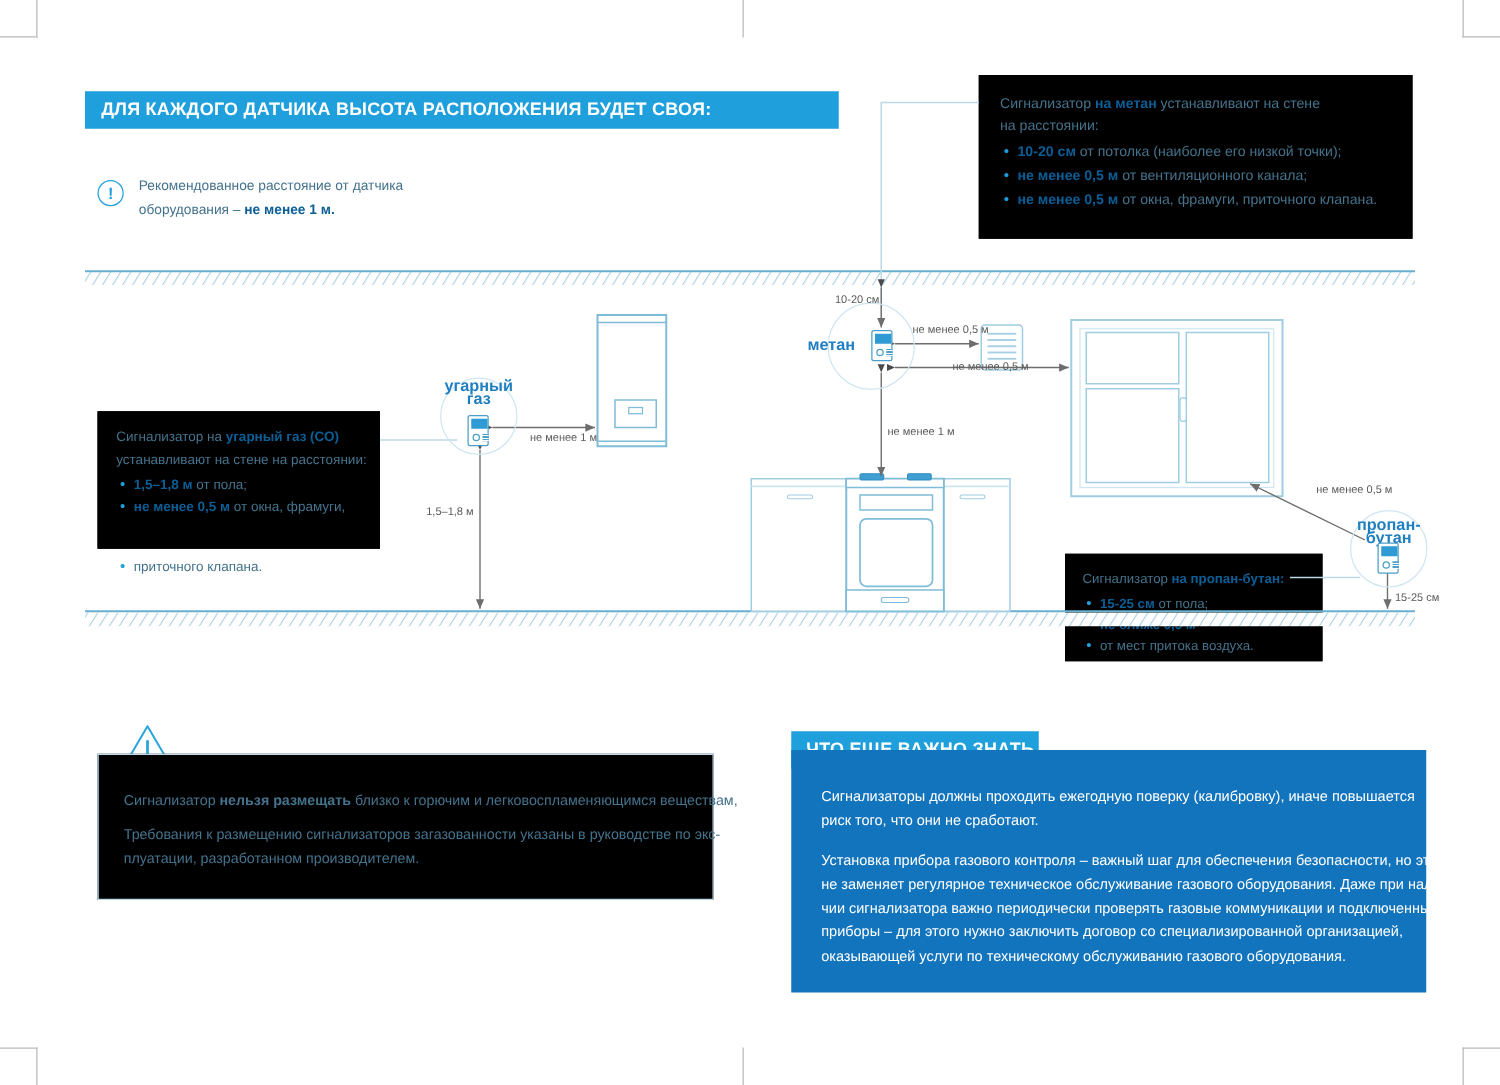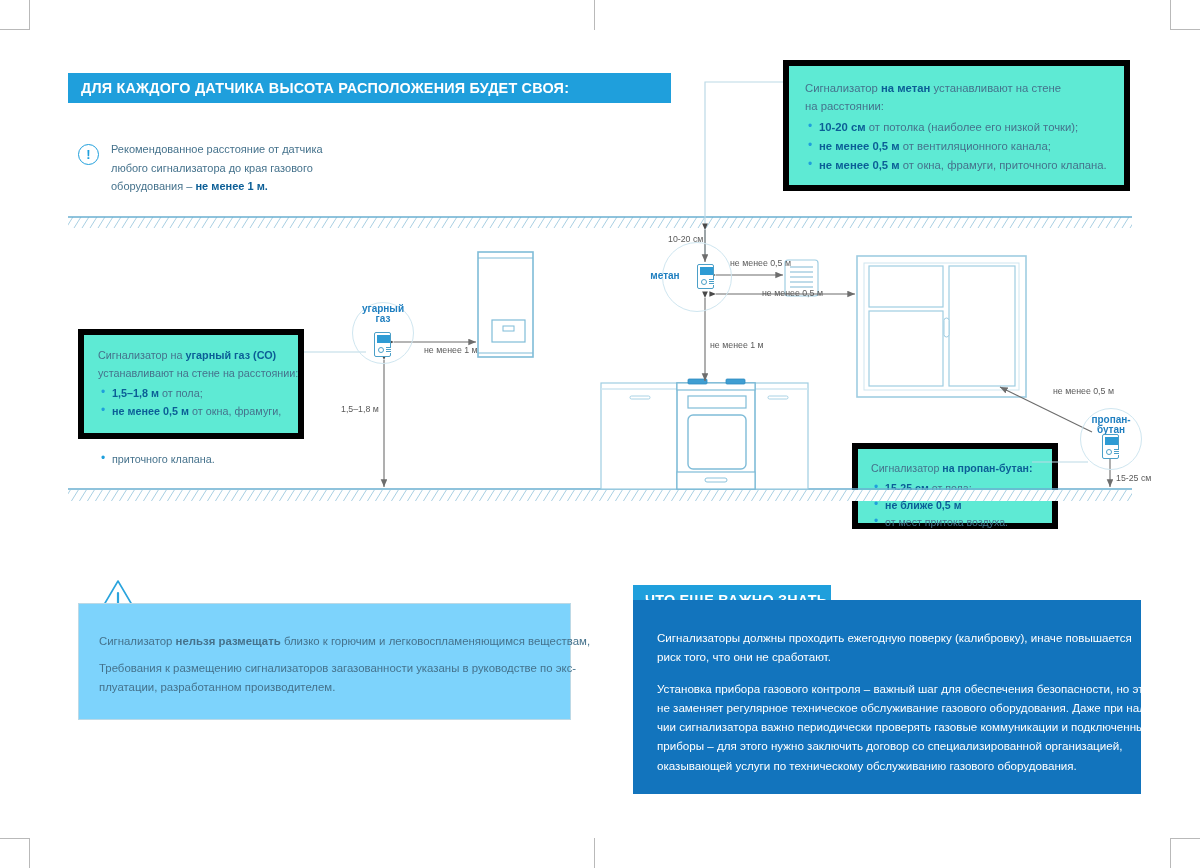--- a/index.html
+++ b/index.html
@@ -24,22 +24,22 @@
     font-weight: bold;
     letter-spacing: .2px;
     display: flex; align-items: center;
   }
   #hdr-main { left: 68px; top: 73px; width: 603px; height: 30px; padding-left: 13px; font-size: 14.4px; }
   #hdr-know { left: 633px; top: 585px; width: 198px; height: 30px; padding-left: 12px; font-size: 14.4px; }
 
   
   .txtbox {
     position: absolute;
-    border: 6px solid #000000;
-    background: #5eead4;
+    border: 1px solid #000000;
+    background: #000000;
     color: #3a6b86;
   }
   .txtbox .line { font-size: 11.3px; line-height: 17.5px; color: #45728c; white-space: nowrap; }
   .txtbox b, .bld { color: #0b5e96; font-weight: bold; }
   ul.bullets { list-style: none; margin-top: 3px; }
   ul.bullets li {
     position: relative; padding-left: 14px;
     font-size: 11.3px; line-height: 19px; color: #45728c; white-space: nowrap;
   }
   ul.bullets li::before {
@@ -63,21 +63,21 @@
     border: 1.4px solid #1f9fdc; border-radius: 50%;
     color: #1f9fdc; font-size: 13px; font-weight: bold;
     display: flex; align-items: center; justify-content: center;
   }
   #rec-note .body { margin-left: 33px; }
   #rec-note .body div { font-size: 11px; line-height: 18.5px; color: #45728c; white-space: nowrap; }
 
   
   #box-warn {
     position: absolute; left: 78px; top: 603px; width: 493px; height: 117px;
-    border: 1px solid #bcd9e6; background: #7dd3fc; padding: 28px 20px 0 20px;
+    border: 1px solid #bcd9e6; background: #000000; padding: 28px 20px 0 20px;
   }
   #box-warn .wline { font-size: 11.4px; line-height: 19.5px; color: #45728c; white-space: nowrap; }
   #box-warn .gap { height: 7px; }
   #warn-tri { position: absolute; left: 96px; top: 578px; width: 44px; height: 40px; }
 
   
   #panel-know {
     position: absolute; left: 633px; top: 600px; width: 508px; height: 194px;
     background: #1274bd; padding: 28px 26px 0 24px;
   }
@@ -88,21 +88,21 @@
   #scene { position: absolute; left: 0; top: 0; width: 1200px; height: 868px; pointer-events: none; }
 
   
   .badge { position: absolute; }
   .badge .ring {
     position: absolute; border: 1px solid #cfe6f0; border-radius: 50%;
     background: rgba(255,255,255,0);
   }
   .badge .cap {
     position: absolute; text-align: center; color: #1f7fc0;
-    font-size: 10px; font-weight: bold; line-height: 9.5px; width: 70px;
+    font-size: 13px; font-weight: bold; line-height: 9.5px; width: 70px;
   }
   .dev {
     position: absolute; width: 17px; height: 25px;
     border: 1px solid #4b9fc8; border-radius: 2px; background: #ffffff;
   }
   .dev .scr { position: absolute; left: 2px; top: 2px; width: 13px; height: 8px; background: #2e9bd4; }
   .dev .knob {
     position: absolute; left: 2.5px; top: 14px; width: 6px; height: 6px;
     border: 1px solid #4b9fc8; border-radius: 50%;
   }
@@ -132,21 +132,20 @@
   <div class="crop h" style="left:0;top:838px;"></div>
   <div class="crop v" style="left:1170px;top:838px;"></div>
   <div class="crop h" style="left:1170px;top:838px;"></div>
 
   <div class="hdr-bar" id="hdr-main">ДЛЯ КАЖДОГО ДАТЧИКА ВЫСОТА РАСПОЛОЖЕНИЯ БУДЕТ СВОЯ:</div>
 
   <div id="rec-note">
     <div class="circ">!</div>
     <div class="body">
       <div>Рекомендованное расстояние от датчика</div>
-      <div>любого сигнализатора до края газового</div>
       <div><span>оборудования – </span><span class="bld">не менее 1 м.</span></div>
     </div>
   </div>
 
   <div class="txtbox" id="box-methane">
     <div class="line"><span>Сигнализатор </span><b>на метан</b><span> устанавливают на стене</span></div>
     <div class="line">на расстоянии:</div>
     <ul class="bullets">
       <li><b>10-20 см</b><span> от потолка (наиболее его низкой точки);</span></li>
       <li><b>не менее 0,5 м</b><span> от вентиляционного канала;</span></li>

